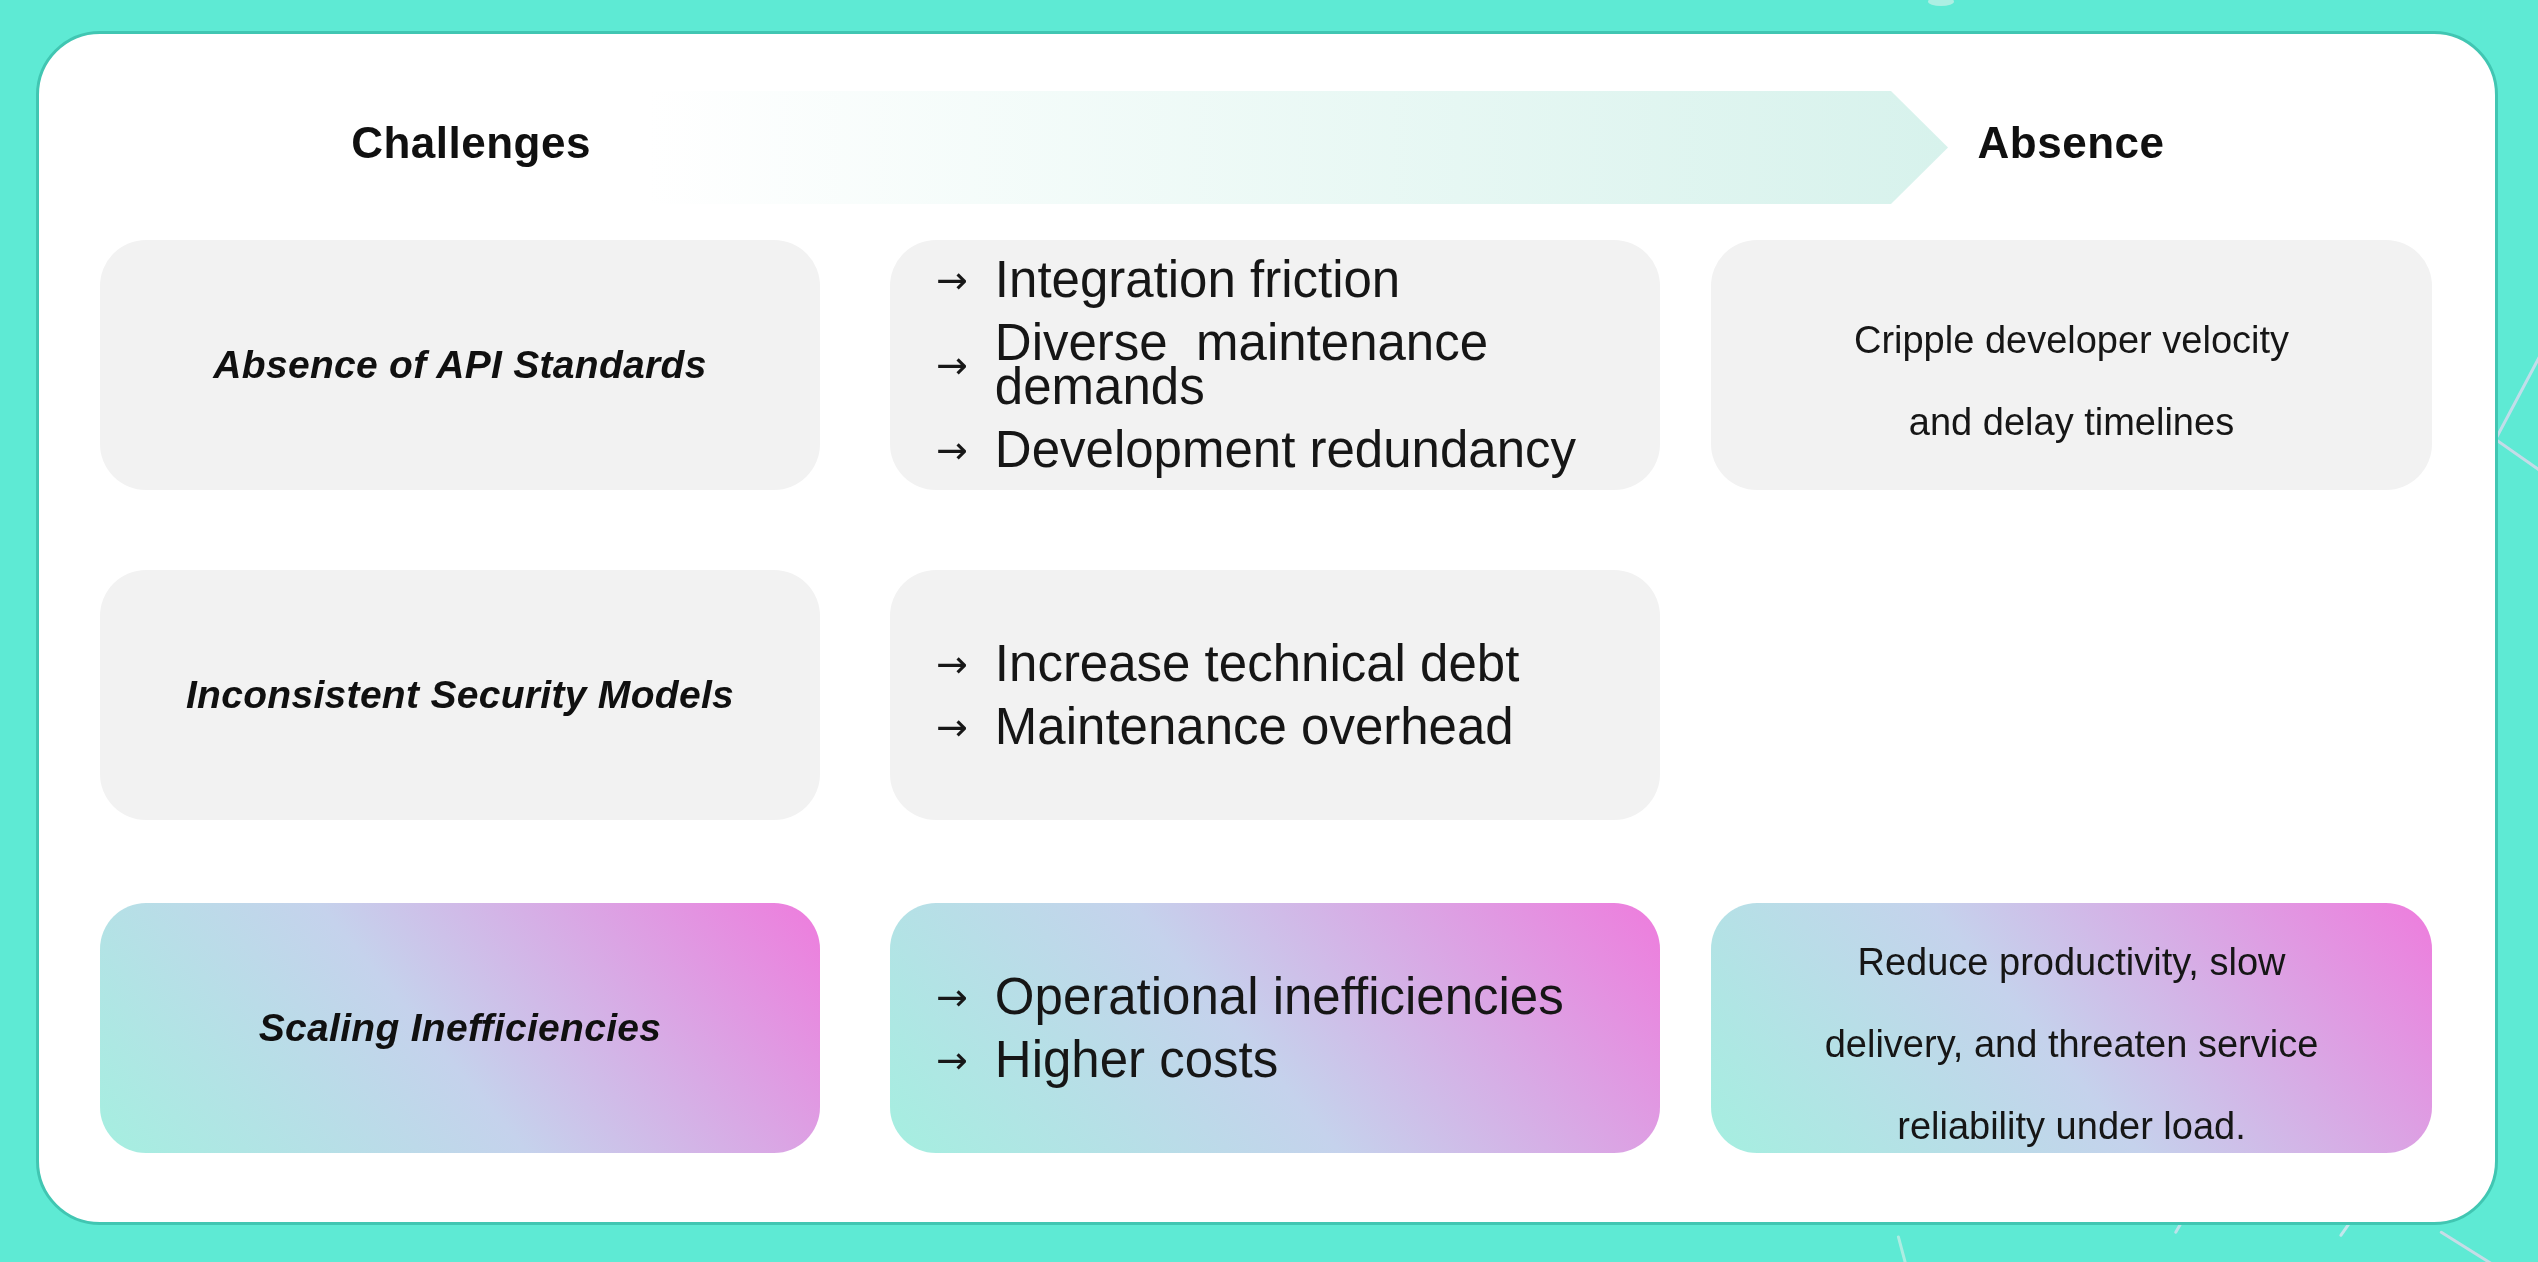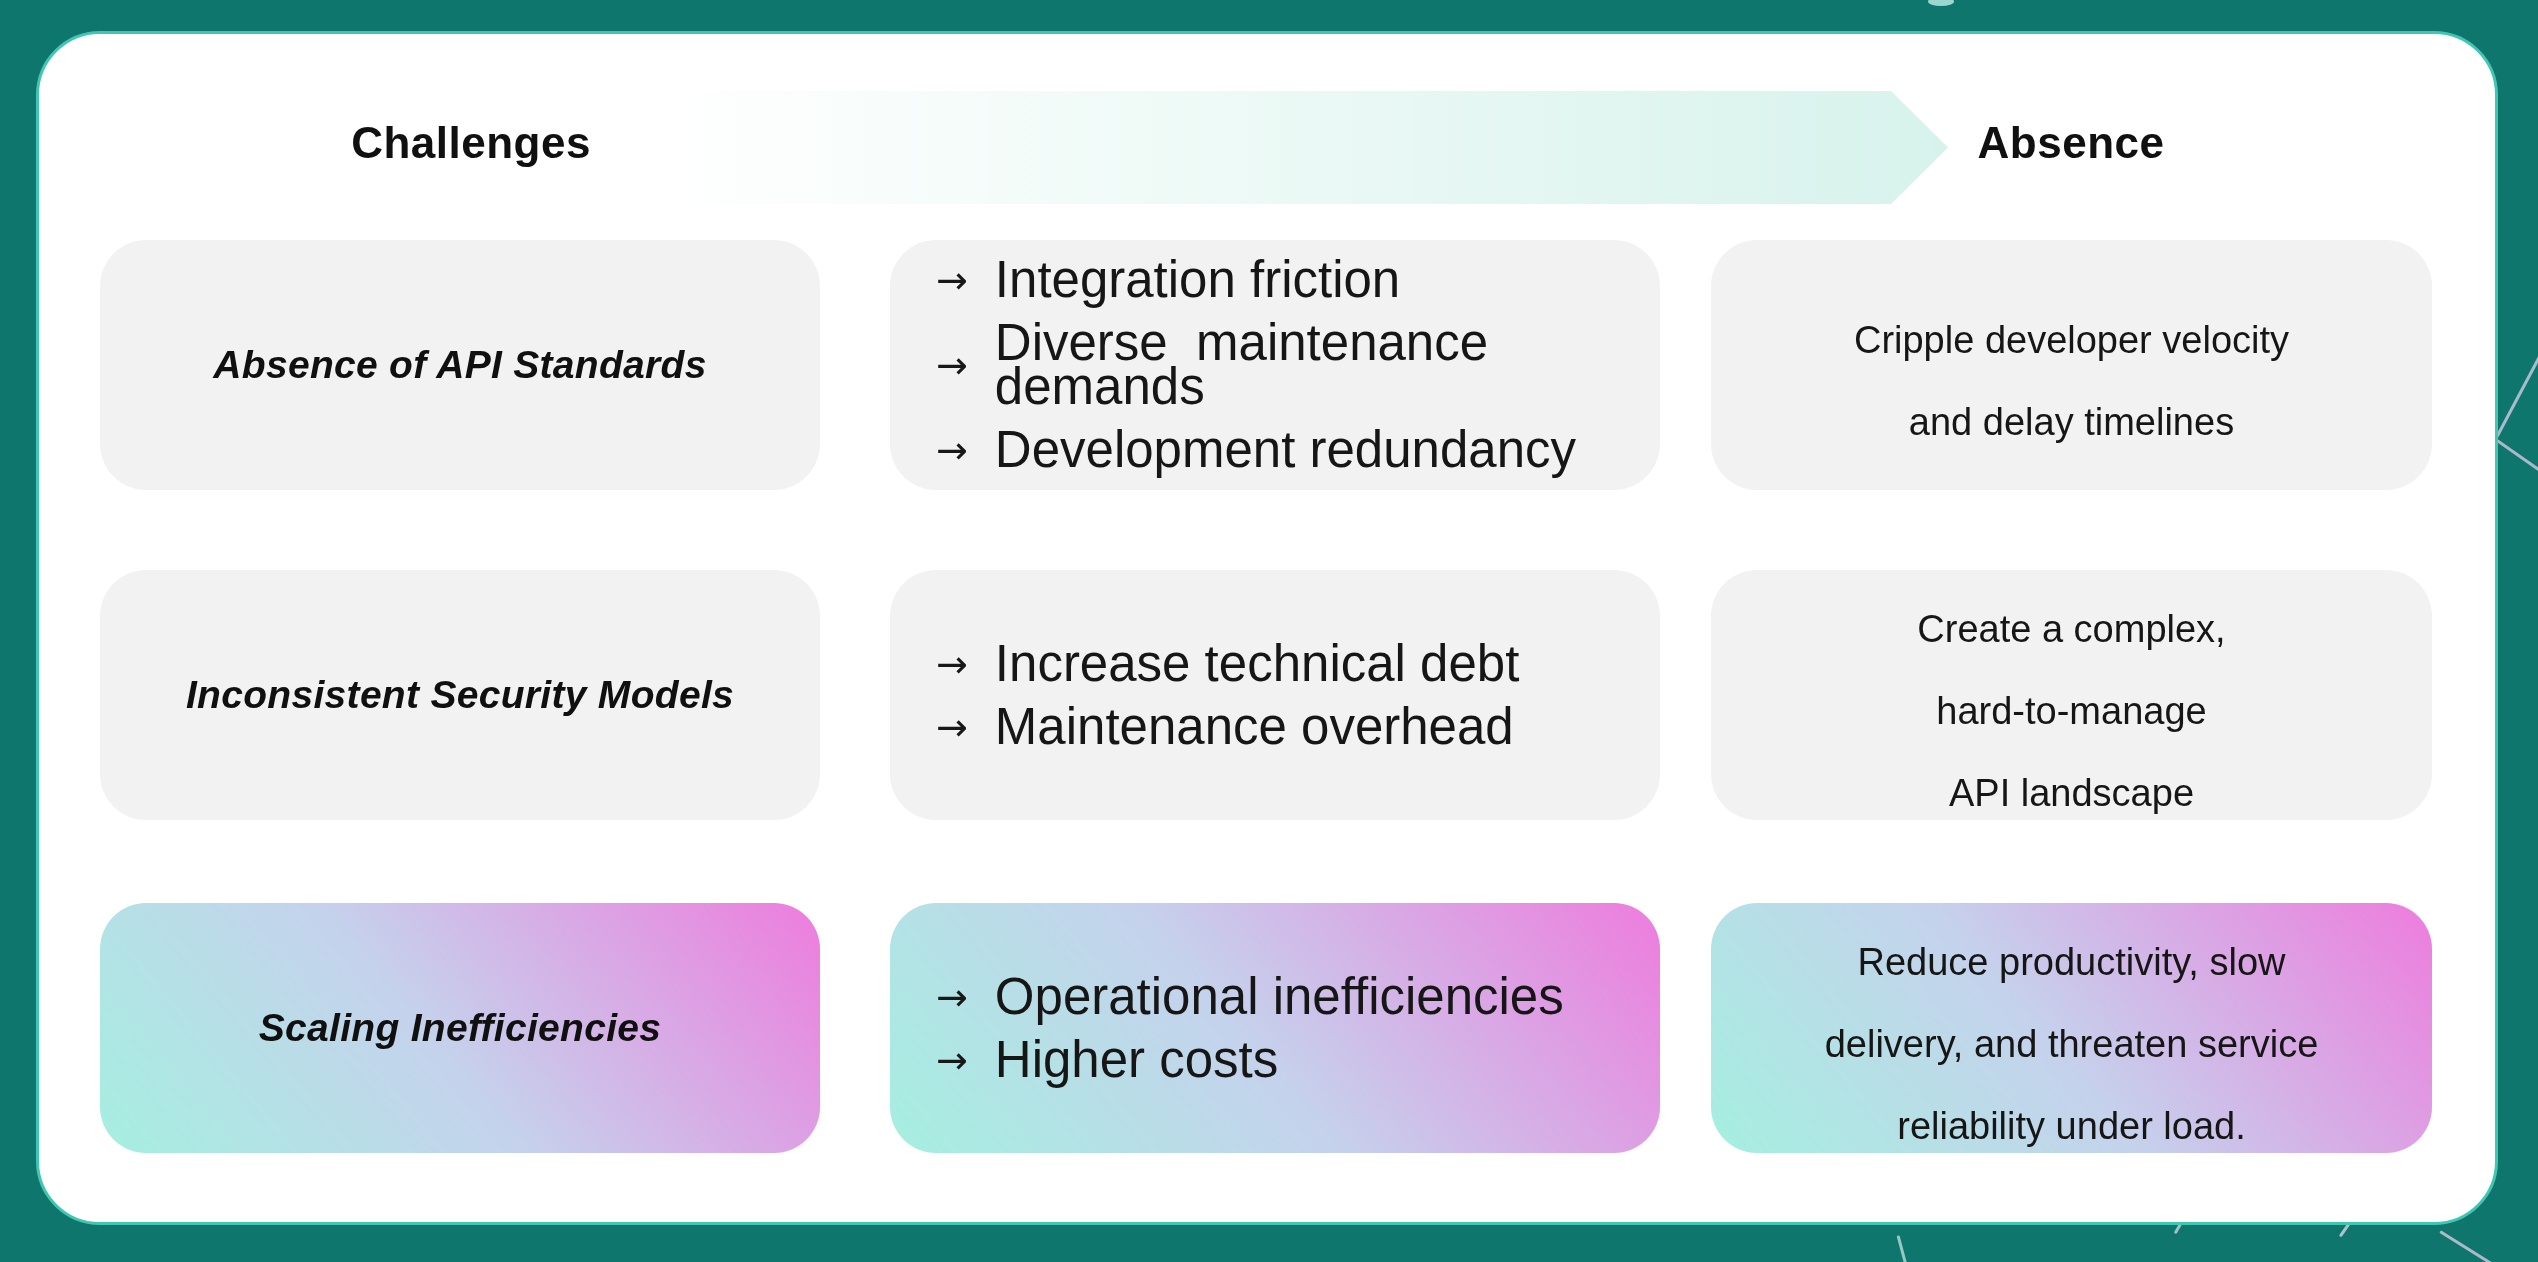--- a/index.html
+++ b/index.html
@@ -1,19 +1,19 @@
 <!DOCTYPE html>
 <html style="--teal-border: #41c6b2; --band-mint: #d7f2ec; --card-gray: #f2f2f2; --gradient-mint: #a5efe0; --gradient-lavender: #c5d2ec; --gradient-pink: #ee7cdd; --text-dark: #141414;"><head>
 <meta charset="utf-8">
 <style>
   html,body{margin:0;padding:0;background:#ffffff;}
   .canvas{
     position:relative;
     width:2538px;height:1262px;
-    background:#0f766e;
+    background:#5eead4;
     overflow:hidden;
     font-family:"Liberation Sans","DejaVu Sans",sans-serif;
     color:var(--text-dark,#141414);
   }
   .panel{
     position:absolute;left:36px;top:31px;
     width:2462px;height:1194px;
     box-sizing:border-box;
     border:3px solid var(--teal-border,#41c6b2);
     border-radius:64px;
@@ -127,27 +127,20 @@
   <div class="card details-card c2 r1">
     <div class="detail-line">
       <span class="arr">→</span>
       <span class="detail-text">Increase technical debt</span>
     </div>
     <div class="detail-line">
       <span class="arr">→</span>
       <span class="detail-text">Maintenance overhead</span>
     </div>
   </div>
-  <div class="card c3 r1">
-    <div class="impact-text">
-      <span>Create a complex,</span>
-      <span>hard-to-manage</span>
-      <span>API landscape</span>
-    </div>
-  </div>
 
   <div class="card grad c1 r2">
     <span class="challenge-title">Scaling Inefficiencies</span>
   </div>
   <div class="card grad details-card c2 r2">
     <div class="detail-line">
       <span class="arr">→</span>
       <span class="detail-text">Operational inefficiencies</span>
     </div>
     <div class="detail-line">

